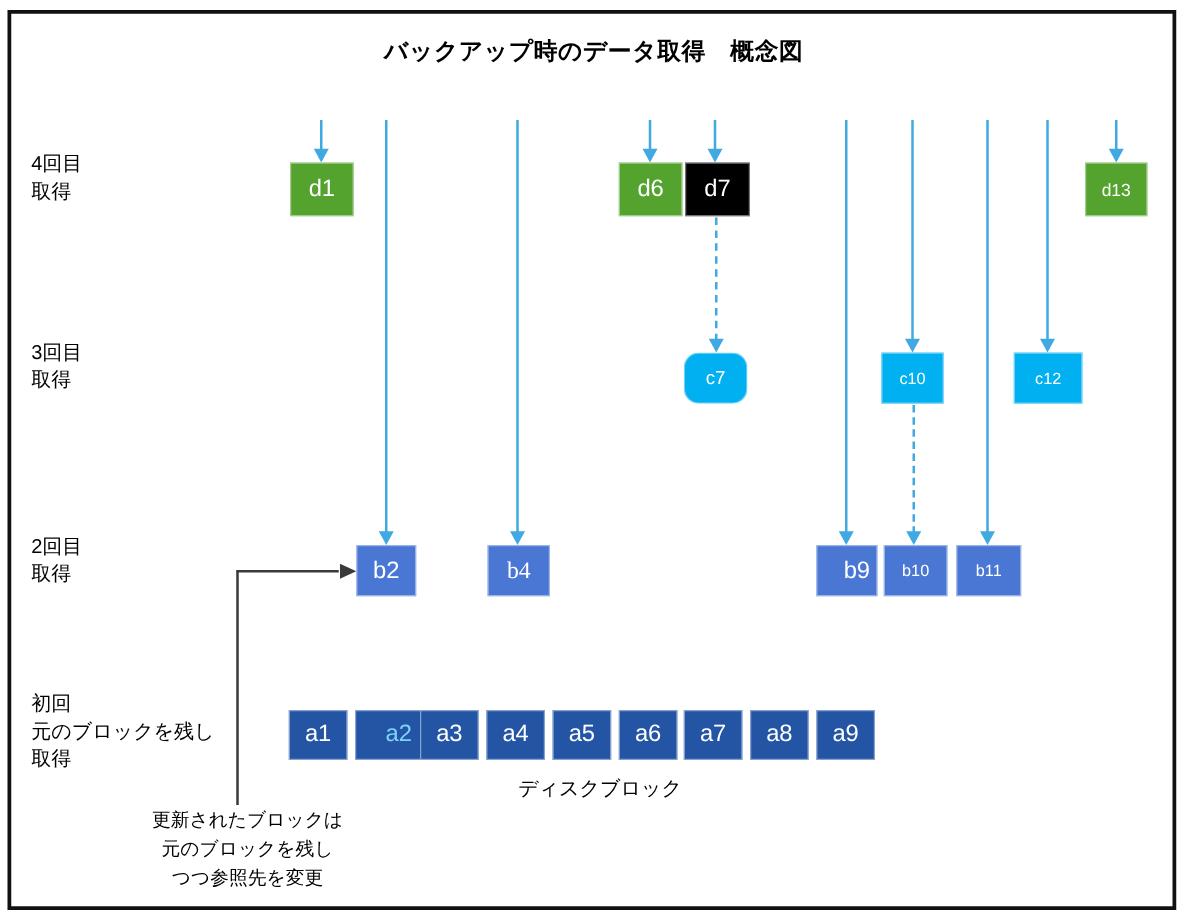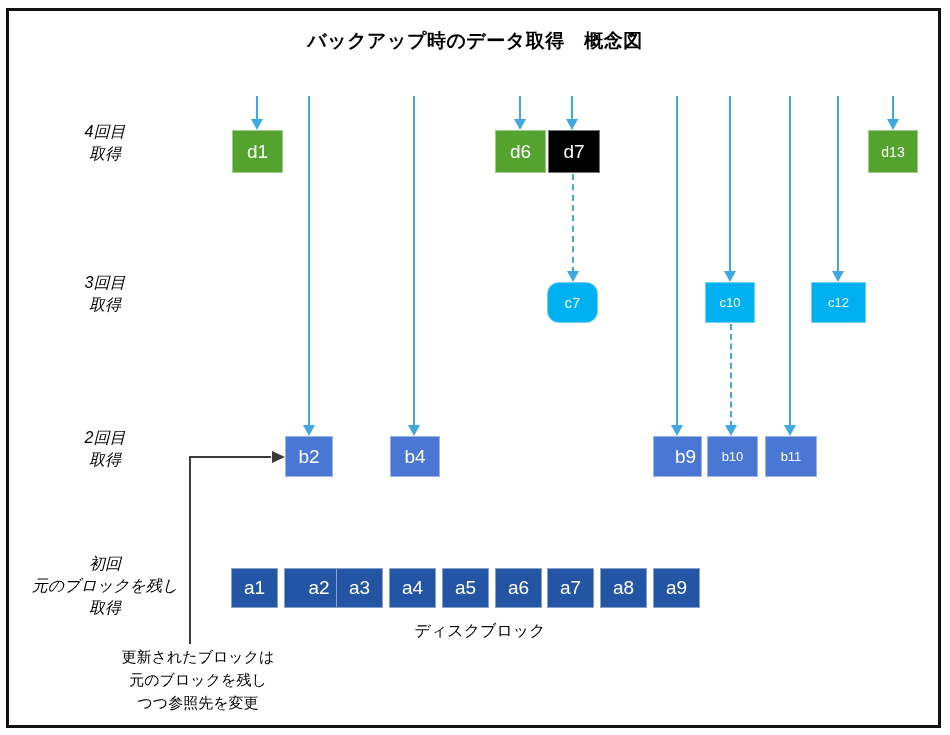--- a/index.html
+++ b/index.html
@@ -1,20 +1,20 @@
 <!DOCTYPE html>
 <html><head>
 <meta charset="utf-8">
 <style>
   html,body{margin:0;padding:0;background:#fff;}
   body{width:950px;height:735px;font-family:"Liberation Sans","DejaVu Sans",sans-serif;}
   #root{position:relative;width:950px;height:735px;overflow:hidden;background:#fff;}
   .frame{position:absolute;left:6px;top:8px;width:935px;height:720px;border:3px solid #111;box-sizing:border-box;}
   .title{position:absolute;top:28px;left:0;width:950px;text-align:center;font-weight:bold;font-size:19px;color:#000;letter-spacing:.5px;}
-  .rowlabel{position:absolute;text-align:center;font-size:16px;line-height:22px;white-space:pre-line;color:#000;font-style:italic;}
+  .rowlabel{position:absolute;font-size:16px;line-height:22px;white-space:pre-line;color:#000;}
   .block{position:absolute;display:flex;align-items:center;justify-content:center;color:#fff;box-sizing:border-box;border:1px solid rgba(255,255,255,.45);}
   .vline{position:absolute;width:2px;}
   .vline.dashed{width:0;background:none !important;border-left:2px dashed;}
   .vhead{position:absolute;width:0;height:0;border-left:6px solid transparent;border-right:6px solid transparent;border-top:11px solid;}
   .disk-label{position:absolute;top:621px;left:345px;width:270px;text-align:center;font-size:16px;color:#000;}
   .annotation{position:absolute;top:645px;left:100px;width:196px;text-align:center;font-size:15px;line-height:23px;white-space:pre-line;color:#000;}
   .ann-line{position:absolute;}
   .ann-head{position:absolute;width:0;height:0;border-top:6px solid transparent;border-bottom:6px solid transparent;border-left:13px solid;}
 </style>
 </head>
@@ -62,26 +62,26 @@
     </div>
   <div id="blocks-layer">
       <div class="block" style="left: 232px; top: 130px; width: 51px; height: 43px; background: rgb(83, 163, 46); font-size: 19px; color: rgb(255, 255, 255);">d1</div>
       <div class="block" style="left: 495px; top: 130px; width: 51px; height: 43px; background: rgb(83, 163, 46); font-size: 19px; color: rgb(255, 255, 255);">d6</div>
       <div class="block" style="left: 548px; top: 130px; width: 52px; height: 43px; background: #000000; font-size: 19px; color: rgb(255, 255, 255);">d7</div>
       <div class="block" style="left: 868px; top: 130px; width: 50px; height: 43px; background: rgb(83, 163, 46); font-size: 14px; color: rgb(255, 255, 255);">d13</div>
       <div class="block" style="left: 547px; top: 282px; width: 51px; height: 41px; background: rgb(0, 176, 240); font-size: 15px; color: rgb(255, 255, 255); border-radius: 12px;">c7</div>
       <div class="block" style="left: 705px; top: 282px; width: 50px; height: 41px; background: rgb(0, 176, 240); font-size: 13px; color: rgb(255, 255, 255);">c10</div>
       <div class="block" style="left: 811px; top: 282px; width: 55px; height: 41px; background: rgb(0, 176, 240); font-size: 13px; color: rgb(255, 255, 255);">c12</div>
       <div class="block" style="left: 285px; top: 436px; width: 48px; height: 41px; background: rgb(74, 119, 212); font-size: 19px; color: rgb(255, 255, 255);">b2</div>
-      <div class="block" style="left: 390px; top: 436px; width: 50px; height: 41px; background: rgb(74, 119, 212); font-size: 19px; color: rgb(255, 255, 255);">b4</div>
+      <div class="block" style="left: 390px; top: 436px; width: 50px; height: 41px; background: rgb(74, 119, 212); font-size: 19px; color: rgb(255, 255, 255); font-family: Liberation Serif, serif;">b4</div>
       <div class="block" style="left: 653px; top: 436px; width: 49px; height: 41px; background: rgb(74, 119, 212); font-size: 19px; color: rgb(255, 255, 255); padding-left: 16px;">b9</div>
       <div class="block" style="left: 707px; top: 436px; width: 51px; height: 41px; background: rgb(74, 119, 212); font-size: 13px; color: rgb(255, 255, 255);">b10</div>
       <div class="block" style="left: 765px; top: 436px; width: 52px; height: 41px; background: rgb(74, 119, 212); font-size: 13px; color: rgb(255, 255, 255);">b11</div>
       <div class="block" style="left: 231px; top: 568px; width: 47px; height: 40px; background: rgb(35, 85, 164); font-size: 19px; color: rgb(255, 255, 255);">a1</div>
-      <div class="block" style="left: 284px; top: 568px; width: 70px; height: 40px; background: rgb(35, 85, 164); font-size: 19px; color: #ffffff;">a2</div>
+      <div class="block" style="left: 284px; top: 568px; width: 70px; height: 40px; background: rgb(35, 85, 164); font-size: 19px; color: #7dd3fc;">a2</div>
       <div class="block" style="left: 336px; top: 568px; width: 47px; height: 40px; background: rgb(35, 85, 164); font-size: 19px; color: rgb(255, 255, 255);">a3</div>
       <div class="block" style="left: 389px; top: 568px; width: 47px; height: 40px; background: rgb(35, 85, 164); font-size: 19px; color: rgb(255, 255, 255);">a4</div>
       <div class="block" style="left: 442px; top: 568px; width: 47px; height: 40px; background: rgb(35, 85, 164); font-size: 19px; color: rgb(255, 255, 255);">a5</div>
       <div class="block" style="left: 495px; top: 568px; width: 47px; height: 40px; background: rgb(35, 85, 164); font-size: 19px; color: rgb(255, 255, 255);">a6</div>
       <div class="block" style="left: 547px; top: 568px; width: 47px; height: 40px; background: rgb(35, 85, 164); font-size: 19px; color: rgb(255, 255, 255);">a7</div>
       <div class="block" style="left: 600px; top: 568px; width: 47px; height: 40px; background: rgb(35, 85, 164); font-size: 19px; color: rgb(255, 255, 255);">a8</div>
       <div class="block" style="left: 653px; top: 568px; width: 47px; height: 40px; background: rgb(35, 85, 164); font-size: 19px; color: rgb(255, 255, 255);">a9</div>
     </div>
   <div class="disk-label">ディスクブロック</div>
   <div class="annotation">更新されたブロックは

